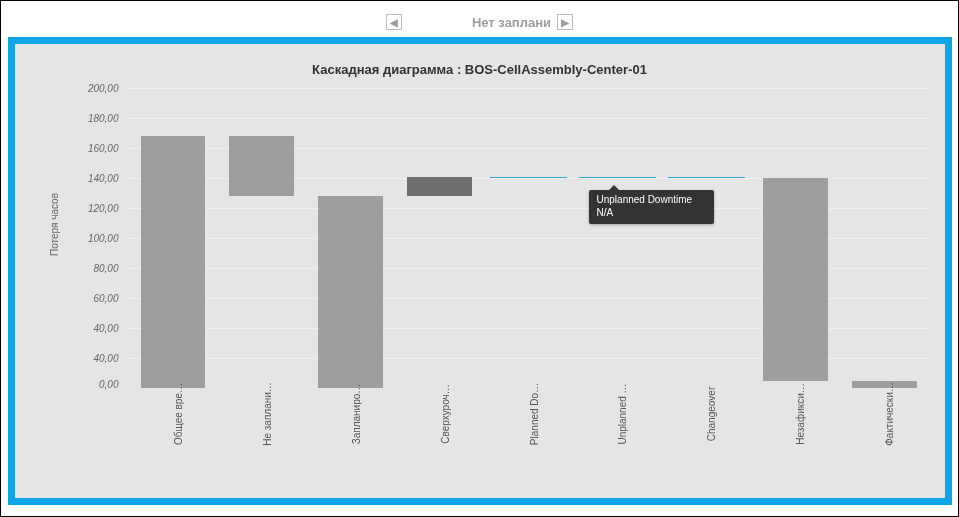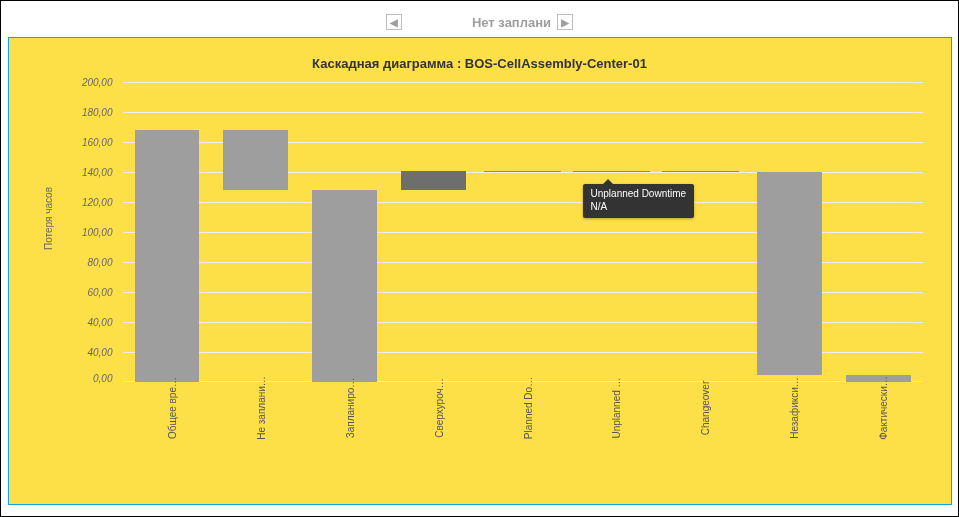--- a/index.html
+++ b/index.html
@@ -30,26 +30,26 @@
     .nav-group { display: flex; align-items: center; gap: 6px; }
     .nav-btn {
       width: 16px; height: 16px;
       border: 1px solid #bdbdbd;
       display: flex; align-items: center; justify-content: center;
       font-size: 10px; color: #9e9e9e;
       cursor: pointer;
       background: #fff;
     }
     .panel {
-      border: 1px solid #0ea5e9;
+      border: 7px solid #0ea5e9;
       width: 944px;
       height: 468px;
       margin: 0 auto;
       position: relative;
-      background: #fde047;
+      background: #e5e5e5;
     }
     .chart-title {
       text-align: center;
       font-weight: bold;
       font-size: 13px;
       color: #333;
       padding-top: 18px;
     }
     .plot-wrap {
       position: absolute;
@@ -141,21 +141,21 @@
       transform-origin: left top;
       font-size: 10px;
       color: #555;
       white-space: nowrap;
     }
     .tooltip {
       position: absolute;
       background: #333;
       color: #fff;
       font-size: 10px;
-      padding: 4px 8px 5px 8px;
+      padding: 4px 22px 5px 8px;
       border-radius: 2px;
       line-height: 1.25;
       box-shadow: 0 1px 3px rgba(0,0,0,0.3);
       white-space: nowrap;
     }
     .tooltip::before {
       content: "";
       position: absolute;
       top: -5px;
       left: 20px;

